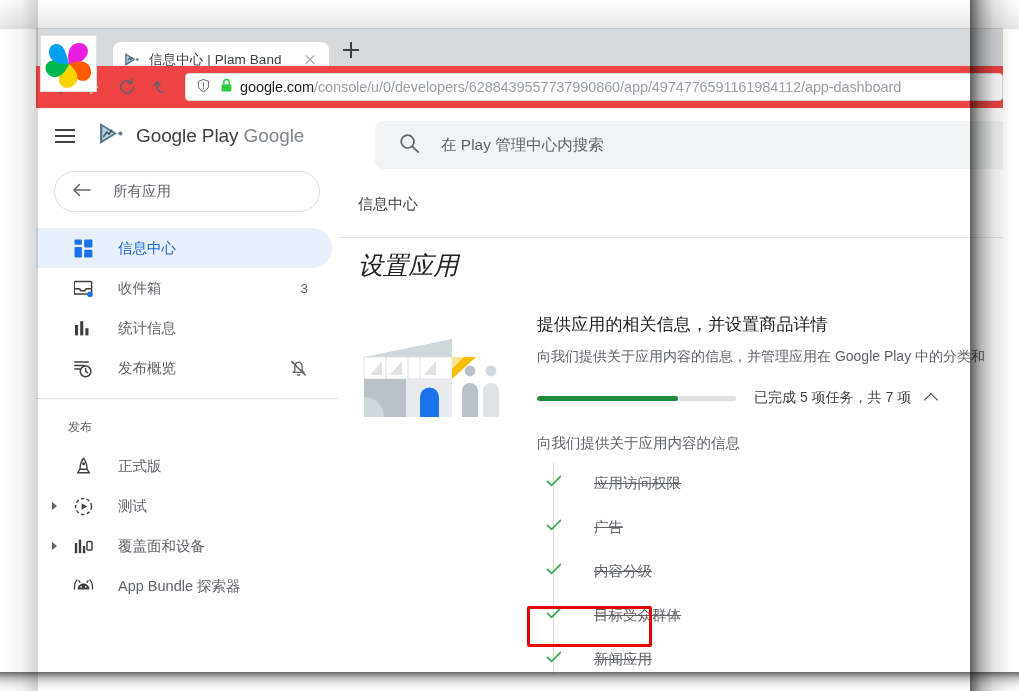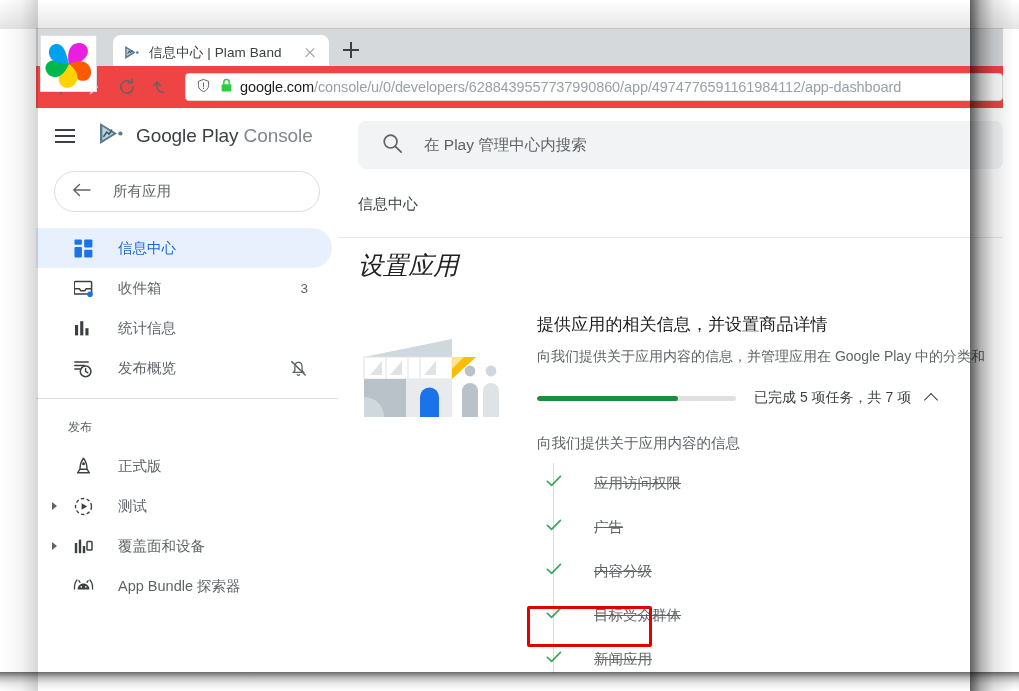--- a/index.html
+++ b/index.html
@@ -33,21 +33,21 @@
   
   .tabstrip {
     position: absolute;
     left: 0; top: 0;
     width: 967px;
     height: 38px;
     background: #d6d9dc;
   }
   .tab {
     position: absolute;
-    left: 77px; top: 7px;
+    left: 77px; top: 14px;
     width: 216px; height: 35px;
     background: #ffffff;
     border-radius: 8px 8px 0 0;
     display: flex;
     align-items: center;
     padding: 0 10px;
   }
   .tab-favicon {
     width: 17px; height: 17px;
     margin-right: 9px;
@@ -248,20 +248,21 @@
 
   .searchrow { padding: 13px 0 0 19px; }
   .searchbar {
     height: 48px;
     background: #f1f3f4;
     border-radius: 8px;
     display: flex;
     align-items: center;
     padding-left: 24px;
     width: 100%;
+    margin-left: 17px;
   }
   .searchbar .sicon { flex: 0 0 auto; display: block; }
   .search-ph {
     margin-left: 21px;
     font-size: 15.5px;
     color: #5f6368;
   }
 
   .breadcrumb {
     font-size: 15px;
@@ -533,21 +534,21 @@
               <i></i>
             </span>
           <span class="console-logo">
             <svg width="30" height="26" viewBox="0 0 30 26">
               <path d="M3.0 2.0 L3.0 23.0 L20.0 12.5 Z" fill="#5a7a8c"></path>
               <path d="M5.4 5.6 L16.4 12.5 L5.4 19.2 Z" fill="#b9d4e0"></path>
               <path d="M6.8 15.4 L9.8 11.0 L12.0 13.2 L14.6 9.2" stroke="#3a5a6c" stroke-width="1.6" fill="none" stroke-linecap="round" stroke-linejoin="round"></path>
               <circle cx="23.4" cy="12.5" r="2.1" fill="#5a7a8c"></circle>
             </svg>
           </span>
-          <span class="console-name"><span>Google Play</span> <span class="sub">Console</span></span>
+          <span class="console-name"><span>Google Play</span> <span class="sub">Google</span></span>
         </div>
 
         <div class="allapps">
           <span class="arrow">
             <svg width="20" height="16" viewBox="0 0 20 16">
               <path d="M18 8 L2 8 M7.5 2.4 L1.8 8 L7.5 13.6" stroke="#5f6368" stroke-width="1.4" fill="none" stroke-linecap="round" stroke-linejoin="round"></path>
             </svg>
           </span>
           <span class="lbl">所有应用</span>
         </div>

